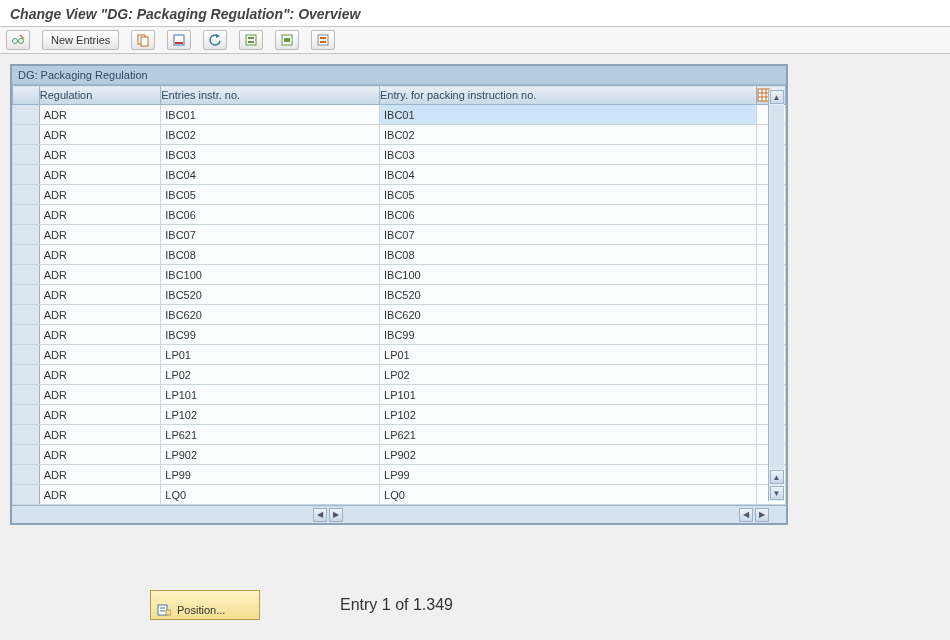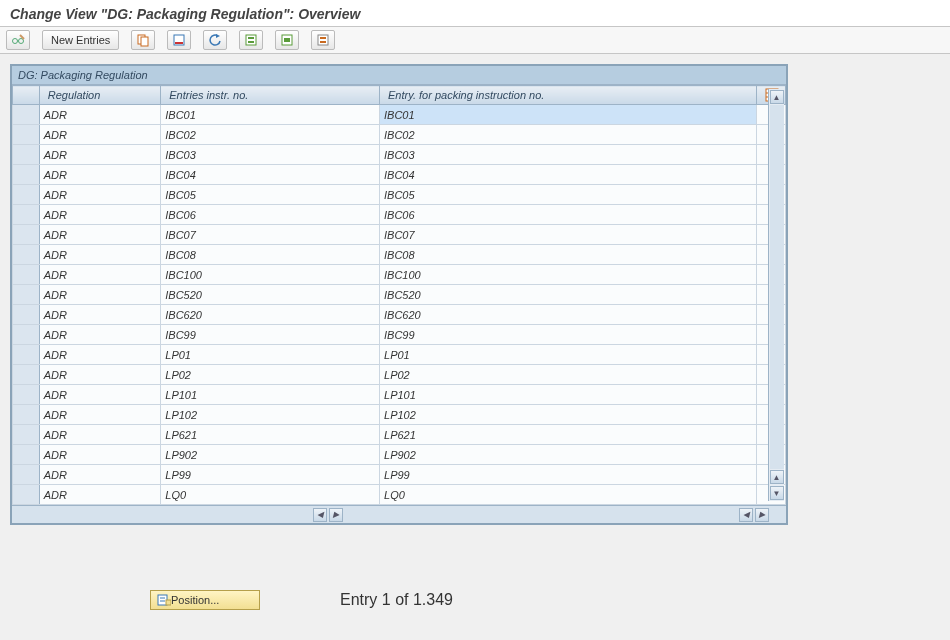--- a/index.html
+++ b/index.html
@@ -52,41 +52,40 @@
     font-weight:bold;
     letter-spacing:1px;
     pointer-events:none;
   }
   .grid-wrap {
     margin:10px;
     border:2px solid #8aa3b8;
     background:#c4d5e6;
     width:778px;
     position:relative;
-    font-style:italic;
   }
   .grid-title {
     background:#b6cde0;
     padding:3px 6px;
     font-size:11px;
     color:#334a60;
     border-bottom:1px solid #9db3c7;
   }
   .grid-table {
     background:#fff;
     border-collapse:collapse;
     width:100%;
     table-layout:fixed;
   }
   .grid-table th {
     background:linear-gradient(#e8eef4,#c9d9e8);
     border:1px solid #9db3c7;
     font-weight:normal;
     text-align:left;
-    padding:2px 8px;
+    padding:2px 0;
     font-size:11px;
     color:#334a60;
     height:19px;
     white-space:nowrap; overflow:hidden;margin-left:41px;
   }
   .grid-table td {
     border:1px solid #cbd6e1;
     font-size:11px;
     padding:1px 4px;
     background:#fafcfd;
@@ -125,24 +124,25 @@
   .footer {
     position:absolute;
     left:150px; top:590px;
     display:flex;
     align-items:center;
     gap:80px;
   }
   .pos-btn {
     border:1px solid #b59f4a;
     background:linear-gradient(#fff4c4,#f2df92);
-    padding:2px 22px 2px 6px;
+    padding:12px 22px 2px 6px;
     font-size:11px;
     display:inline-flex;
     align-items:center;
+    gap:6px;
     min-width:110px;
   }
   .pos-btn .icon { width:14px;height:14px; display:inline-block;}
   .entry-txt { font-size:16px; color:#333;}
   
   svg { display:block;}
 </style>
 </head>
 <body>
 

